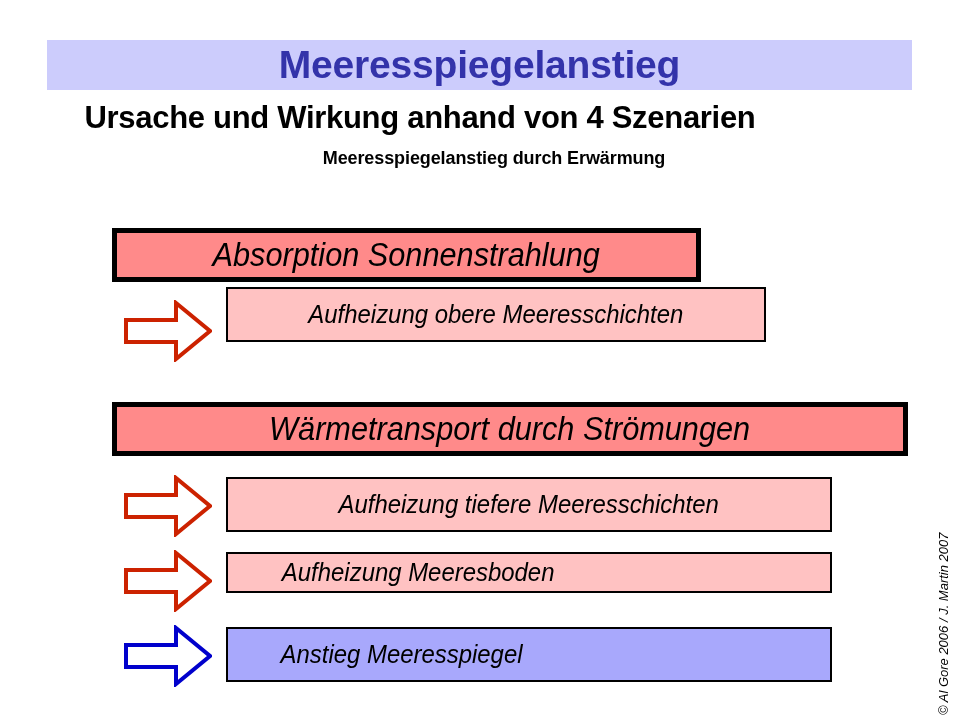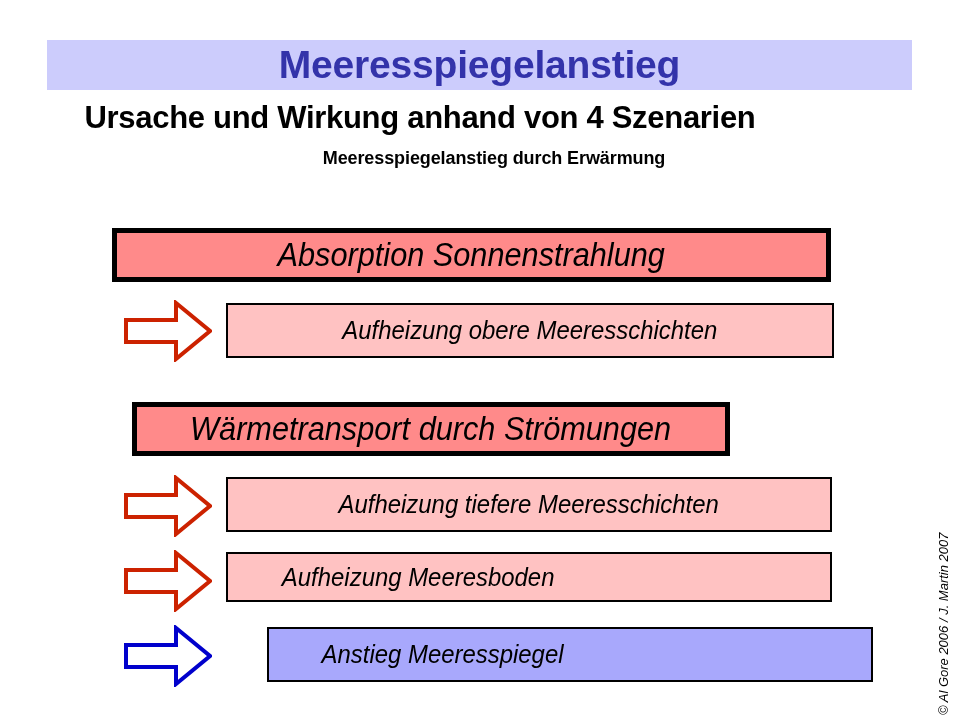--- a/index.html
+++ b/index.html
@@ -164,61 +164,61 @@
 
 <div id="slide">
 
   <div class="title-banner">
     <div class="title-text">Meeresspiegelanstieg</div>
   </div>
 
   <div class="subtitle-1">Ursache und Wirkung anhand von 4 Szenarien</div>
   <div class="subtitle-2">Meeresspiegelanstieg durch Erwärmung</div>
 
-  <div class="flow-box box-major" style="left:112px; top:228px; width:719px; height:54px;">
+  <div class="flow-box box-major" style="left:112px; top:228px; width:589px; height:54px;">
     <span class="box-label">Absorption Sonnenstrahlung</span>
   </div>
 
   <div class="arrow" style="left:124px; top:300px;">
     <svg width="88" height="62" viewBox="0 0 88 62">
       <polygon points="2,20 52,20 52,3 86,31 52,59 52,42 2,42" fill="#ffffff" stroke="#cc2200" stroke-width="4" stroke-linejoin="miter"></polygon>
     </svg>
   </div>
-  <div class="flow-box box-minor" style="left:226px; top:303px; width:608px; height:55px;">
+  <div class="flow-box box-minor" style="left:226px; top:287px; width:540px; height:55px;">
     <span class="box-label">Aufheizung obere Meeresschichten</span>
   </div>
 
-  <div class="flow-box box-major" style="left:112px; top:402px; width:598px; height:54px;margin-left:20px;">
+  <div class="flow-box box-major" style="left:112px; top:402px; width:796px; height:54px;">
     <span class="box-label">Wärmetransport durch Strömungen</span>
   </div>
 
   <div class="arrow" style="left:124px; top:475px;">
     <svg width="88" height="62" viewBox="0 0 88 62">
       <polygon points="2,20 52,20 52,3 86,31 52,59 52,42 2,42" fill="#ffffff" stroke="#cc2200" stroke-width="4" stroke-linejoin="miter"></polygon>
     </svg>
   </div>
   <div class="flow-box box-minor" style="left:226px; top:477px; width:606px; height:55px;align-items:center;">
     <span class="box-label">Aufheizung tiefere Meeresschichten</span>
   </div>
 
   <div class="arrow" style="left:124px; top:550px;">
     <svg width="88" height="62" viewBox="0 0 88 62">
       <polygon points="2,20 52,20 52,3 86,31 52,59 52,42 2,42" fill="#ffffff" stroke="#cc2200" stroke-width="4" stroke-linejoin="miter"></polygon>
     </svg>
   </div>
-  <div class="flow-box box-minor align-left" style="left:226px; top:552px; width:606px; height:50px;">
+  <div class="flow-box box-minor align-left" style="left:226px; top:552px; width:606px; height:41px;">
     <span class="box-label">Aufheizung Meeresboden</span>
   </div>
 
   <div class="arrow" style="left:124px; top:625px;">
     <svg width="88" height="62" viewBox="0 0 88 62">
       <polygon points="2,20 52,20 52,3 86,31 52,59 52,42 2,42" fill="#ffffff" stroke="#0000cc" stroke-width="4" stroke-linejoin="miter"></polygon>
     </svg>
   </div>
-  <div class="flow-box box-result" style="left:226px; top:627px; width:606px; height:55px;margin-left:41px;">
+  <div class="flow-box box-result" style="left:226px; top:627px; width:606px; height:55px;">
     <span class="box-label">Anstieg Meeresspiegel</span>
   </div>
 
   <div class="copyright">
     <span>© Al Gore 2006 / J. Martin 2007</span>
   </div>
 
 </div>
 
 </body></html>

